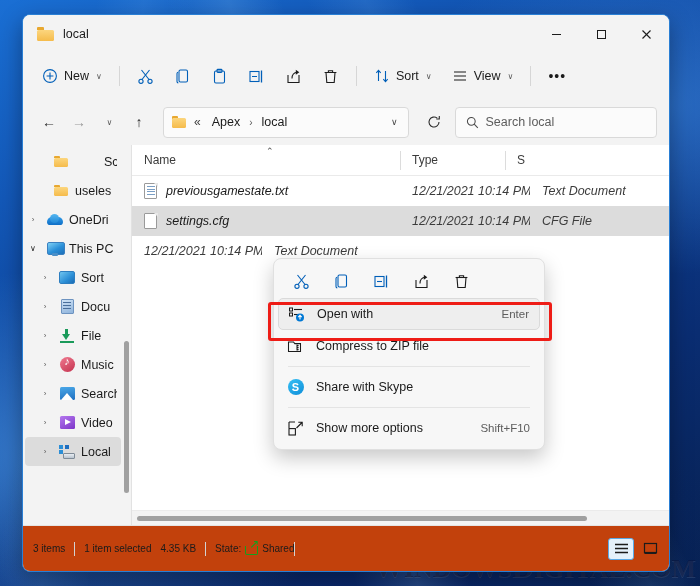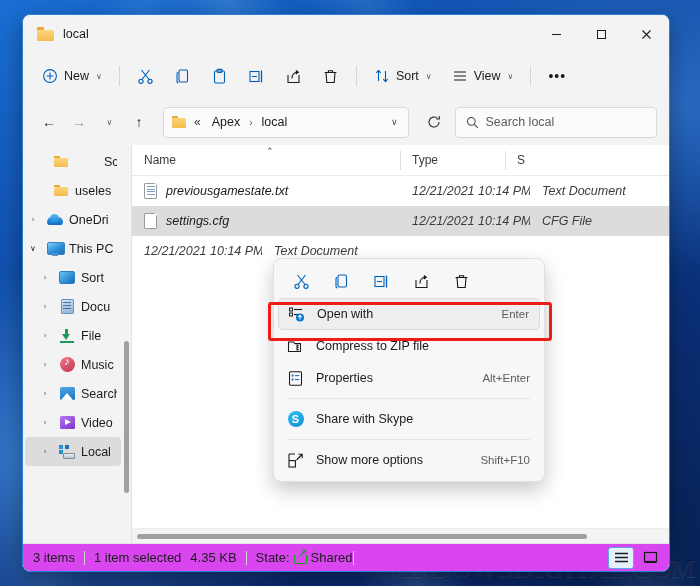--- a/index.html
+++ b/index.html
@@ -370,26 +370,26 @@
     border-top: 1px solid #ebebeb;
   }
   .hscroll-thumb {
     position: absolute; left: 5px; top: 5px;
     width: 450px; height: 5px;
     background: #a0a0a0; border-radius: 3px;
   }
 
   
   .statusbar {
-    height: 28px; flex: 0 0 auto;
-    background: #d946ef;
+    height: 46px; flex: 0 0 auto;
+    background: #c2410c;
     border-top: 1px solid #e4e4e4;
     display: flex; align-items: center;
     padding: 0 6px 0 10px;
-    font-size: 13px;
+    font-size: 10px;
     color: #1b1b1b;
     gap: 0;
   }
   .st-item { padding: 0 9px 0 0; }
   .st-div { width: 1px; height: 14px; background: #d2d2d2; margin: 0 9px 0 0; }
   .st-state { display: flex; align-items: center; gap: 4px; }
   .share-glyph {
     width: 13px; height: 13px; position: relative;
   }
   .share-glyph::before {
@@ -908,33 +908,20 @@
             <line x1="10" y1="7.6" x2="11.6" y2="7.6" stroke="currentColor" stroke-width="1.05"></line>
             <line x1="10" y1="9.6" x2="11.6" y2="9.6" stroke="currentColor" stroke-width="1.05"></line>
             <line x1="10" y1="11.6" x2="11.6" y2="11.6" stroke="currentColor" stroke-width="1.05"></line>
           </svg>
       </span>
       <span>Compress to ZIP file</span>
       <span class="ctx-accel"></span>
     </div>
 
 
-    <div class="ctx-item">
-      <span class="ctx-ico">
-        <svg width="17" height="17" viewBox="0 0 17 17">
-            <rect x="2.5" y="1.8" width="12" height="13.4" fill="none" stroke="currentColor" stroke-width="1.05" rx="1"></rect>
-            <circle cx="5.6" cy="5.6" r="1.1" fill="#2563b0"></circle>
-            <line x1="8" y1="5.6" x2="12.2" y2="5.6" stroke="#2563b0" stroke-width="1.05"></line>
-            <circle cx="5.6" cy="9.6" r="1.1" fill="#2563b0"></circle>
-            <line x1="8" y1="9.6" x2="12.2" y2="9.6" stroke="#2563b0" stroke-width="1.05"></line>
-          </svg>
-      </span>
-      <span>Properties</span>
-      <span class="ctx-accel">Alt+Enter</span>
-    </div>
 
     <div class="ctx-sep"></div>
 
     <div class="ctx-item">
       <span class="ctx-ico">
           <span class="skype-ico"></span>
         </span>
       <span>Share with Skype</span>
       <span class="ctx-accel"></span>
     </div>

